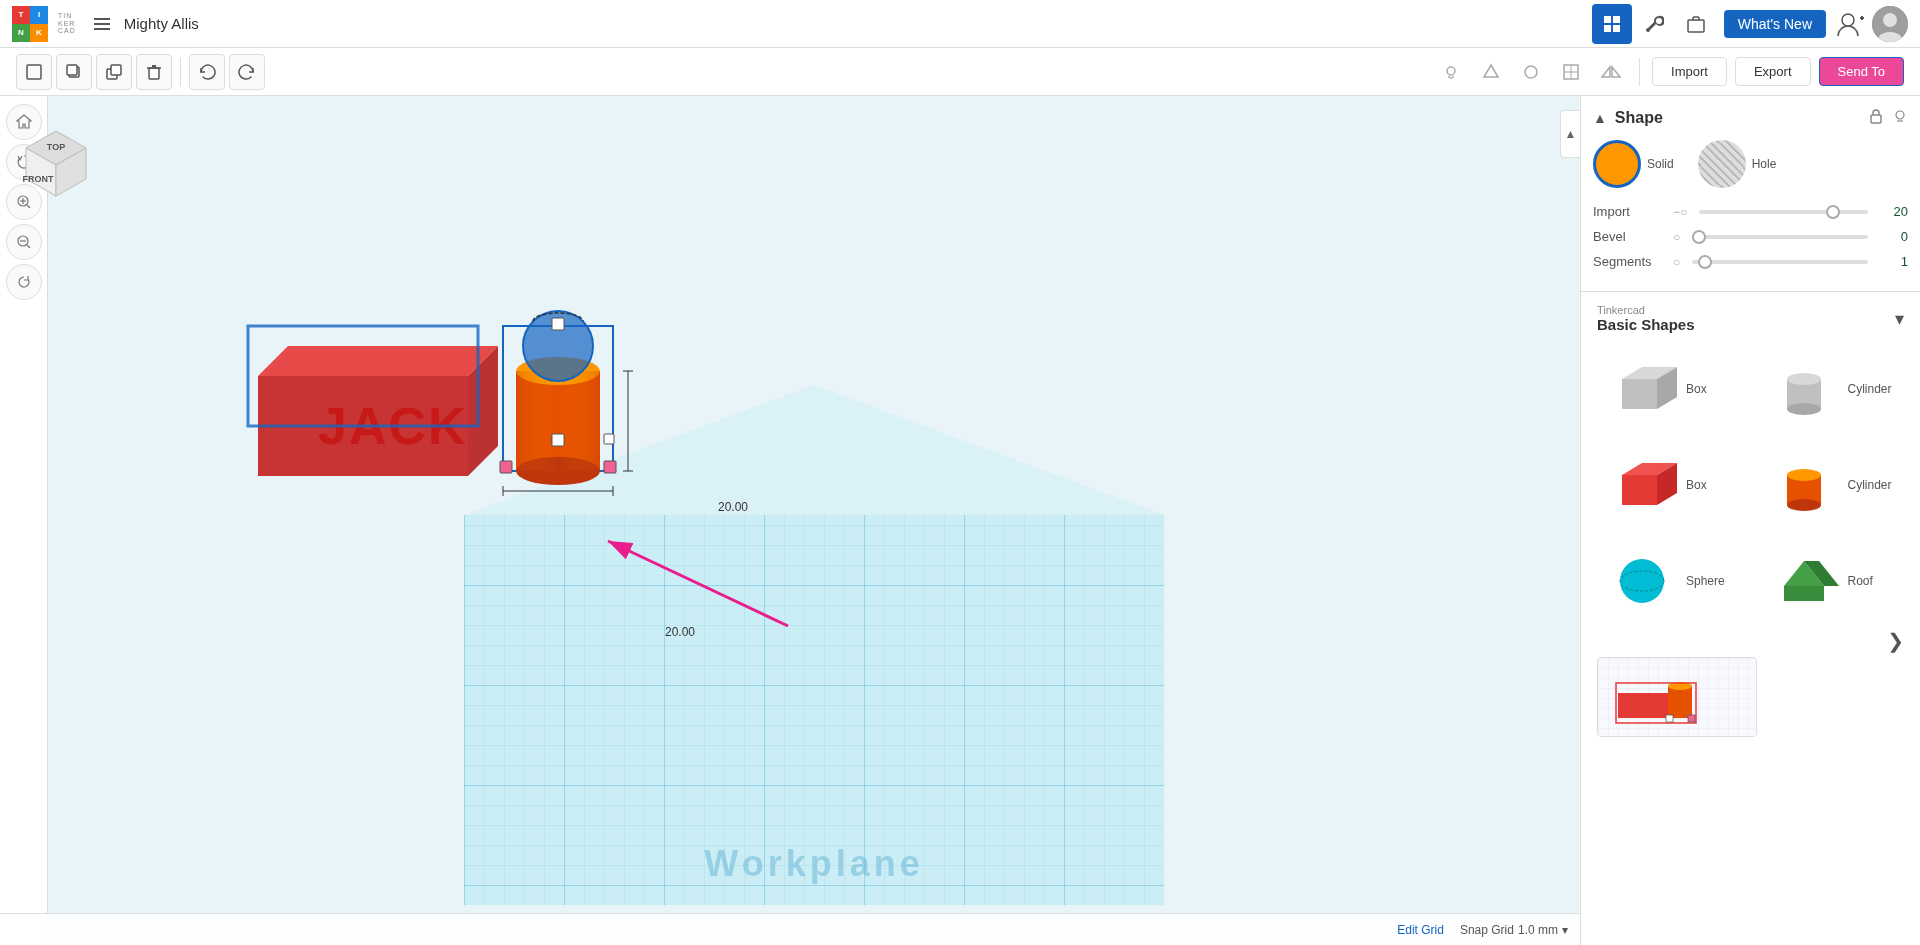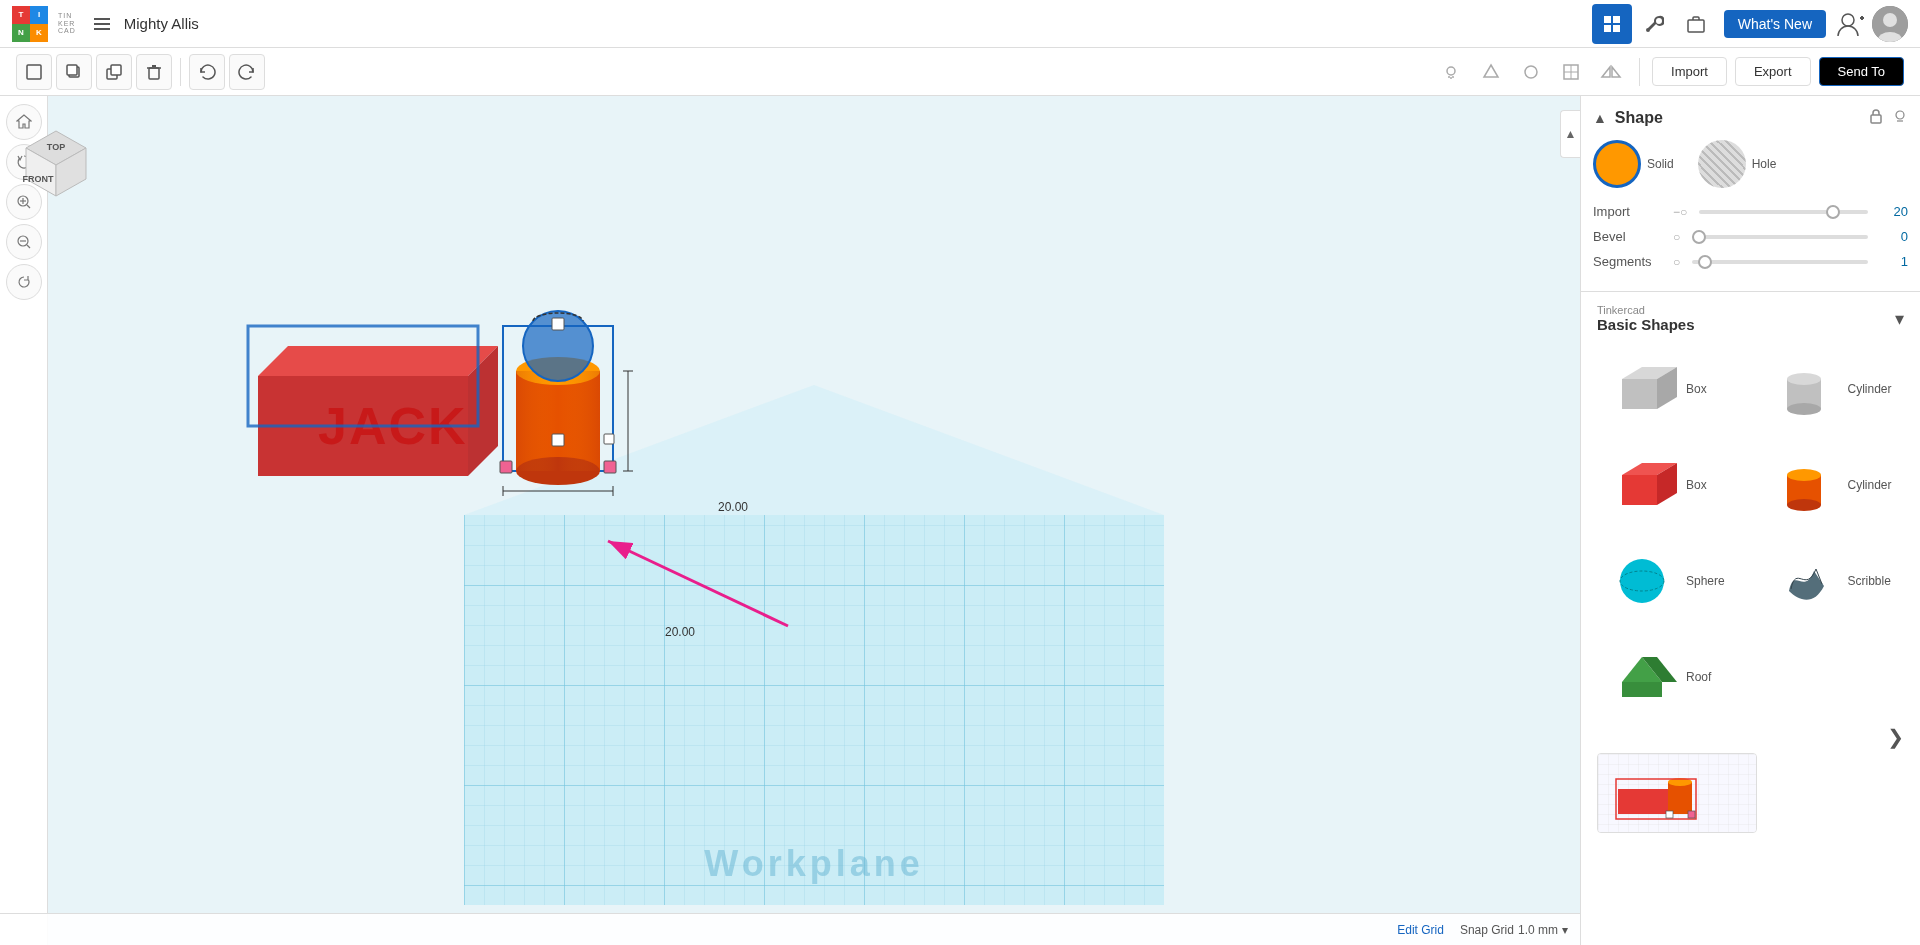--- a/index.html
+++ b/index.html
@@ -134,21 +134,21 @@
       padding: 6px 18px;
       border: 1px solid #ddd;
       border-radius: 4px;
       background: #fff;
       font-size: 13px;
       cursor: pointer;
       color: #333;
       font-weight: 500;
     }
     .action-btn.primary {
-      background: #000000;
+      background: #ec4899;
       color: #fff;
       border-color: #1565c0;
     }
 
     
     #main {
       display: flex;
       height: calc(945px - 96px);
     }
 
@@ -314,21 +314,21 @@
       border-radius: 50%;
       background: #fff;
       border: 2px solid #aaa;
       position: absolute;
       top: -5px;
       cursor: pointer;
     }
     .shape-prop-value {
       width: 32px;
       font-size: 13px;
-      color: #0369a1;
+      color: #14532d;
       text-align: right;
     }
 
     
     #shapes-library {
       flex: 1;
       overflow-y: auto;
       padding: 8px;
     }
     #library-header {
@@ -864,29 +864,20 @@
         <div class="shape-item">
           <div class="shape-thumb">
             <svg width="70" height="60" viewBox="0 0 70 60">
               <circle cx="35" cy="30" r="22" fill="#00bcd4"></circle>
               <ellipse cx="35" cy="30" rx="22" ry="10" fill="none" stroke="#00838f" stroke-width="1" stroke-dasharray="3,2"></ellipse>
             </svg>
           </div>
           <span class="shape-item-label">Sphere</span>
         </div>
 
-        <div class="shape-item">
-          <div class="shape-thumb">
-            <svg width="70" height="60" viewBox="0 0 70 60">
-              <path d="M20,40 C25,15 35,45 45,20 L55,35 C45,55 30,50 20,40z" fill="#546e7a"></path>
-              <path d="M22,38 C27,13 37,43 47,18 L53,33" fill="none" stroke="#37474f" stroke-width="1"></path>
-            </svg>
-          </div>
-          <span class="shape-item-label">Scribble</span>
-        </div>
 
         <div class="shape-item">
           <div class="shape-thumb">
             <svg width="70" height="60" viewBox="0 0 70 60">
               <polygon points="35,10 15,35 55,35" fill="#43a047"></polygon>
               <polygon points="55,35 35,10 50,10 70,35" fill="#2e7d32"></polygon>
               <polygon points="15,35 55,35 55,50 15,50" fill="#388e3c"></polygon>
             </svg>
           </div>
           <span class="shape-item-label">Roof</span>

